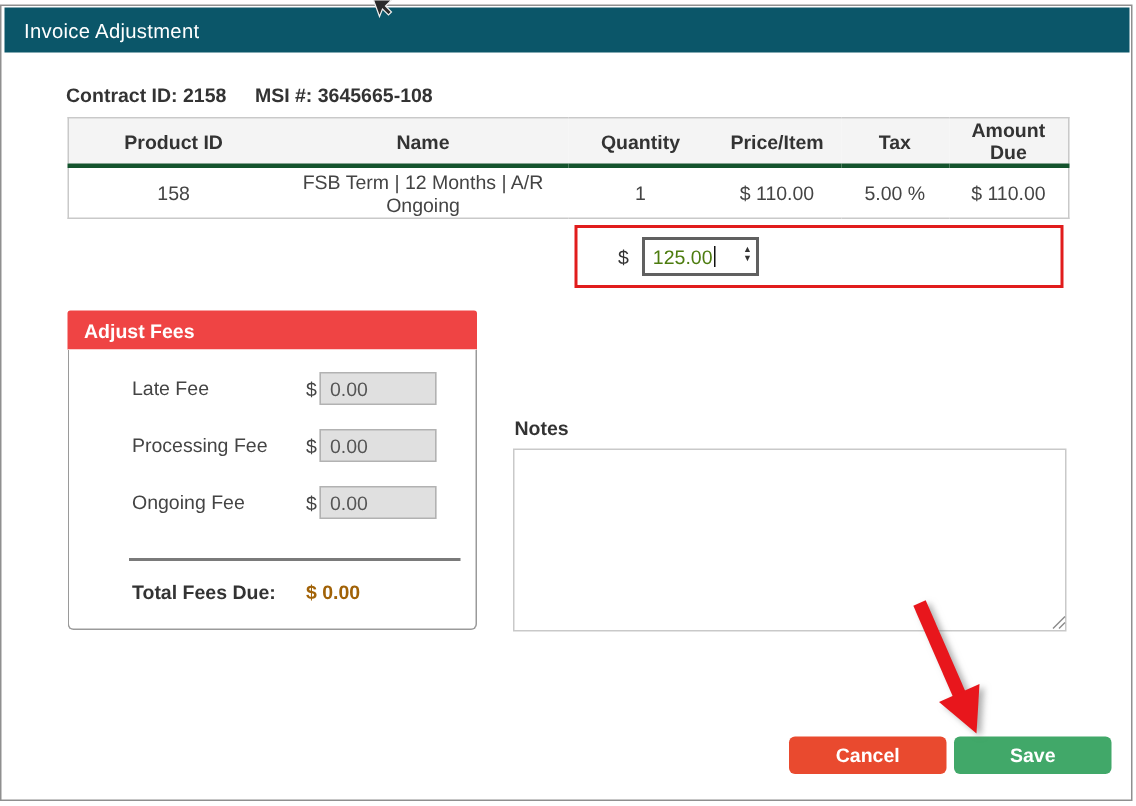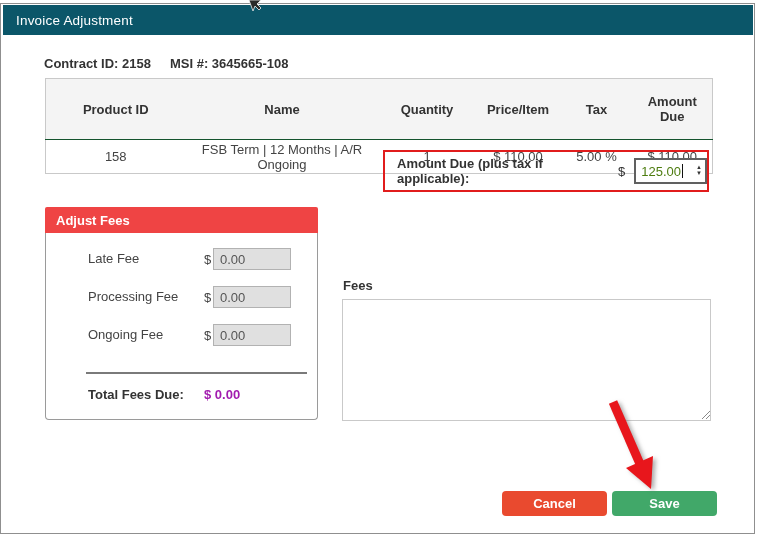--- a/index.html
+++ b/index.html
@@ -9,21 +9,21 @@
   .modal-frame{position:absolute;left:0;top:3px;width:753px;height:529px;border:1px solid #8f8f8f;background:#fff;}
 
   .titlebar{position:absolute;left:3px;top:5px;width:737px;height:30px;background:#0b5669;color:#fff;
     display:flex;align-items:center;padding-left:13px;font-size:13.5px;letter-spacing:.2px;}
 
   .contract-line{position:absolute;left:44px;top:56px;font-size:13px;font-weight:bold;color:#333;display:flex;gap:19px;}
 
   table.inv-table{position:absolute;left:45px;top:78px;width:667px;border-collapse:collapse;table-layout:fixed;
     border:1px solid #c9c9c9;font-size:13px;}
   table.inv-table th{height:28px;background:#f4f4f4;color:#333;font-weight:bold;text-align:center;
-    border-bottom:1px solid #14532d;padding:15px 4px;}
+    border-bottom:3px solid #14532d;padding:0 4px;}
   table.inv-table td{height:33px;background:#fff;color:#444;text-align:center;padding:0 4px;}
 
   .highlight-rect{position:absolute;left:383px;top:150px;width:310px;height:38px;border:2px solid #e11c1c;
     display:flex;align-items:center;padding-left:12px;box-sizing:content-box;}
   .amount-label{font-size:13px;font-weight:bold;color:#333;}
   .amount-currency{font-size:13px;color:#333;margin-left:15px;}
   .amount-input{margin-left:9px;width:74px;height:22px;background:#fff;border:2px solid #606060;
     display:flex;align-items:center;position:relative;}
   .amount-value{font-size:13px;color:#4d7c0f;padding-left:5px;}
   .caret{width:1px;height:14px;background:#111;margin-left:1px;}
@@ -35,29 +35,29 @@
     font-size:13px;font-weight:bold;display:flex;align-items:center;padding-left:11px;border-radius:2px 2px 0 0;}
   .fees-body{position:absolute;left:45px;top:233px;width:271px;height:186px;border:1px solid #9a9a9a;border-top:none;
     border-radius:0 0 4px 4px;background:#fff;}
   .fee-row{position:absolute;left:0;width:100%;height:24px;}
   .fee-label{position:absolute;left:42px;top:3px;font-size:13px;color:#444;}
   .fee-currency{position:absolute;left:158px;top:4px;font-size:13px;color:#444;}
   .fee-input{position:absolute;left:167px;top:0;width:78px;height:22px;background:#e0e0e0;border:1px solid #b2b2b2;
     font-size:13px;color:#555;line-height:22px;padding-left:6px;box-sizing:border-box;}
   .fees-divider{position:absolute;left:40px;top:139px;width:221px;height:2px;background:#7a7a7a;}
   .fees-total-label{position:absolute;left:42px;top:154px;font-size:13px;font-weight:bold;color:#333;}
-  .fees-total-value{position:absolute;left:158px;top:154px;font-size:13px;font-weight:bold;color:#a21caf;text-align:right;}
+  .fees-total-value{position:absolute;left:158px;top:154px;font-size:13px;font-weight:bold;color:#a16207;text-align:right;}
 
   .notes-label{position:absolute;left:343px;top:278px;font-size:13px;font-weight:bold;color:#333;}
   .notes-area{position:absolute;left:342px;top:299px;width:369px;height:122px;border:1px solid #c9c9c9;background:#fff;
     resize:none;outline:none;font-family:"Liberation Sans",sans-serif;font-size:13px;padding:4px;box-sizing:border-box;}
   .resize-handle{position:absolute;left:699px;top:408px;width:12px;height:12px;}
 
   .btn{position:absolute;top:491px;width:105px;height:25px;border:none;border-radius:4px;color:#fff;
-    font-family:"Liberation Sans",sans-serif;font-size:13px;font-weight:bold;cursor:pointer;}
+    font-family:"Liberation Sans",sans-serif;font-size:13px;font-weight:bold;cursor:pointer;margin-left:24px;}
   .btn-cancel{left:502px;background:#e94a2f;}
   .btn-save{left:612px;background:#41a869;}
 
   .overlay-svg{position:absolute;left:0;top:0;width:757px;height:537px;pointer-events:none;}
   .arrow-group{filter:drop-shadow(3px 2px 2px rgba(110,110,110,.55));}
 </style>
 </head>
 <body>
 
 <div class="stage">
@@ -97,21 +97,20 @@
         <td>FSB Term | 12 Months | A/R Ongoing</td>
         <td>1</td>
         <td>$ 110.00</td>
         <td>5.00 %</td>
         <td>$ 110.00</td>
       </tr>
     </tbody>
   </table>
 
   <div class="highlight-rect">
-    <span class="amount-label">Amount Due (plus tax if applicable):</span>
     <span class="amount-currency">$</span>
     <div class="amount-input">
       <span class="amount-value">125.00</span>
       <span class="caret"></span>
       <span class="spinner">
         <span>▲</span>
         <span>▼</span>
       </span>
     </div>
   </div>
@@ -139,21 +138,21 @@
       <span class="fee-currency">$</span>
       <div class="fee-input">
         <span>0.00</span>
       </div>
     </div>
     <div class="fees-divider"></div>
     <span class="fees-total-label">Total Fees Due:</span>
     <span class="fees-total-value">$ 0.00</span>
   </div>
 
-  <div class="notes-label">Fees</div>
+  <div class="notes-label">Notes</div>
   <textarea class="notes-area" value="" style=""></textarea>
   <svg class="resize-handle" viewBox="0 0 12 12" width="12" height="12">
     <line x1="3" y1="11" x2="11" y2="3" stroke="#8a8a8a" stroke-width="1"></line>
     <line x1="7" y1="11" x2="11" y2="7" stroke="#8a8a8a" stroke-width="1"></line>
   </svg>
 
   <button class="btn btn-cancel">Cancel</button>
   <button class="btn btn-save">Save</button>
 
   <svg class="overlay-svg" viewBox="0 0 757 537">

